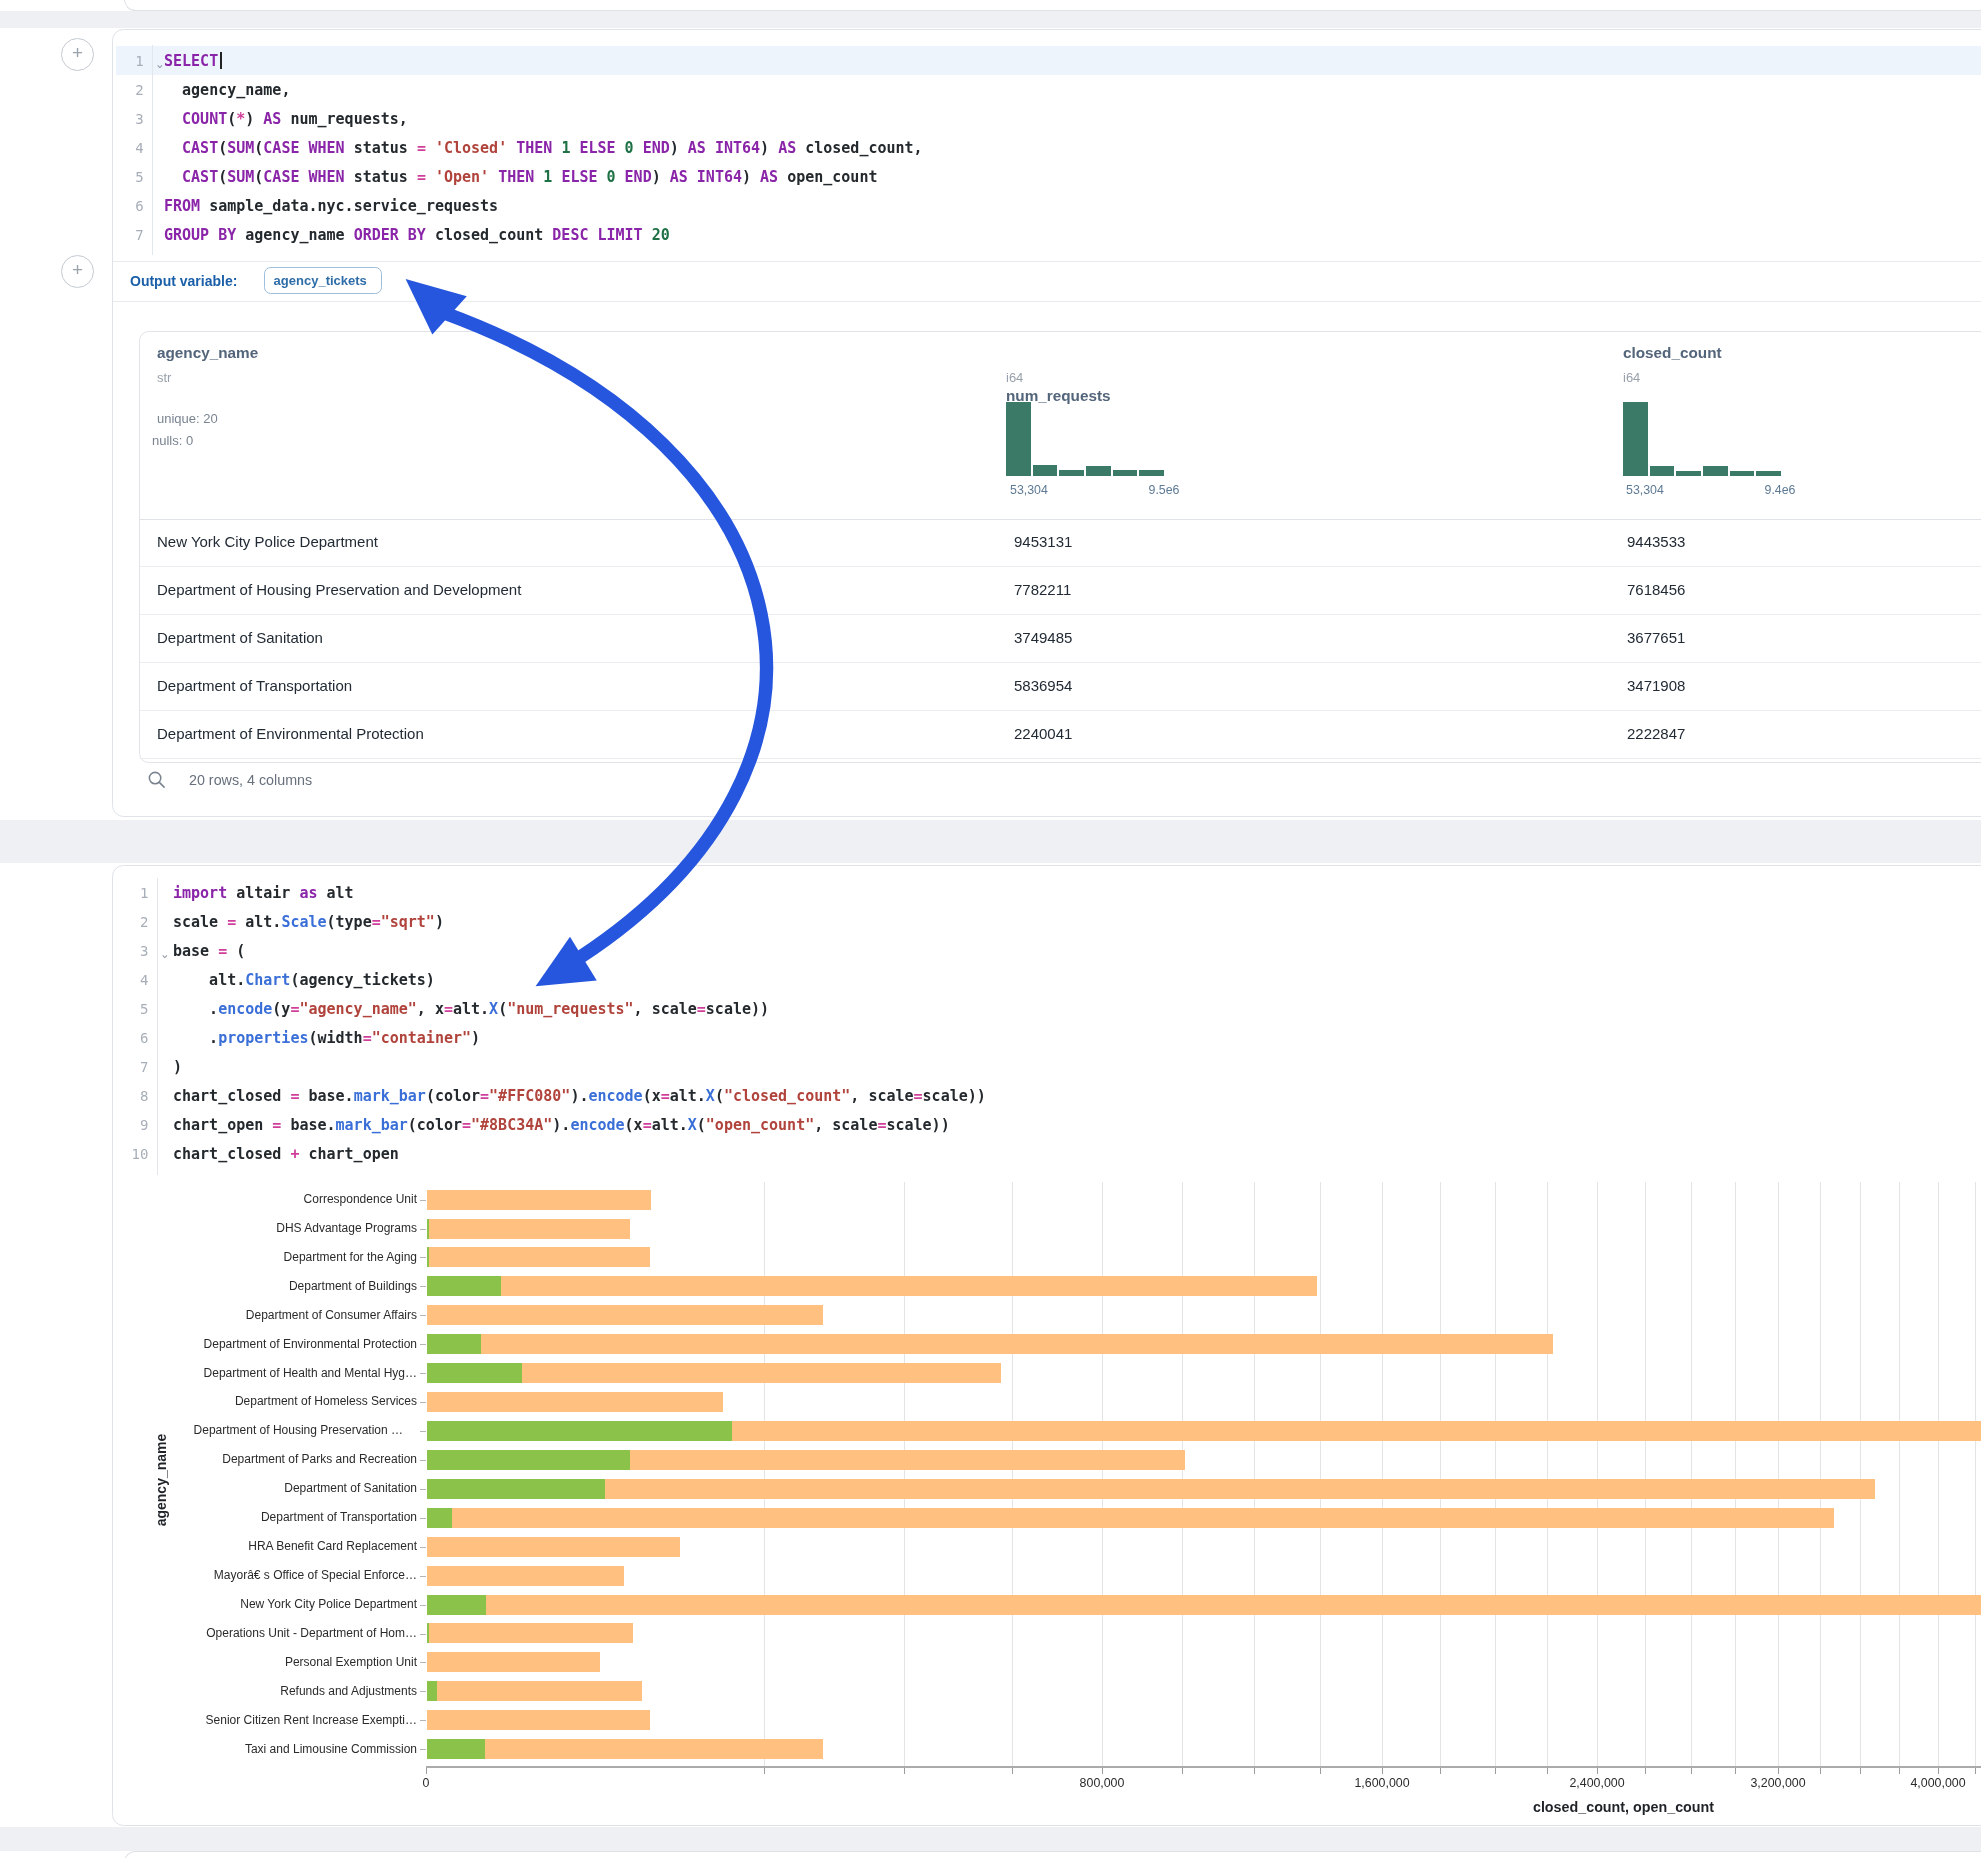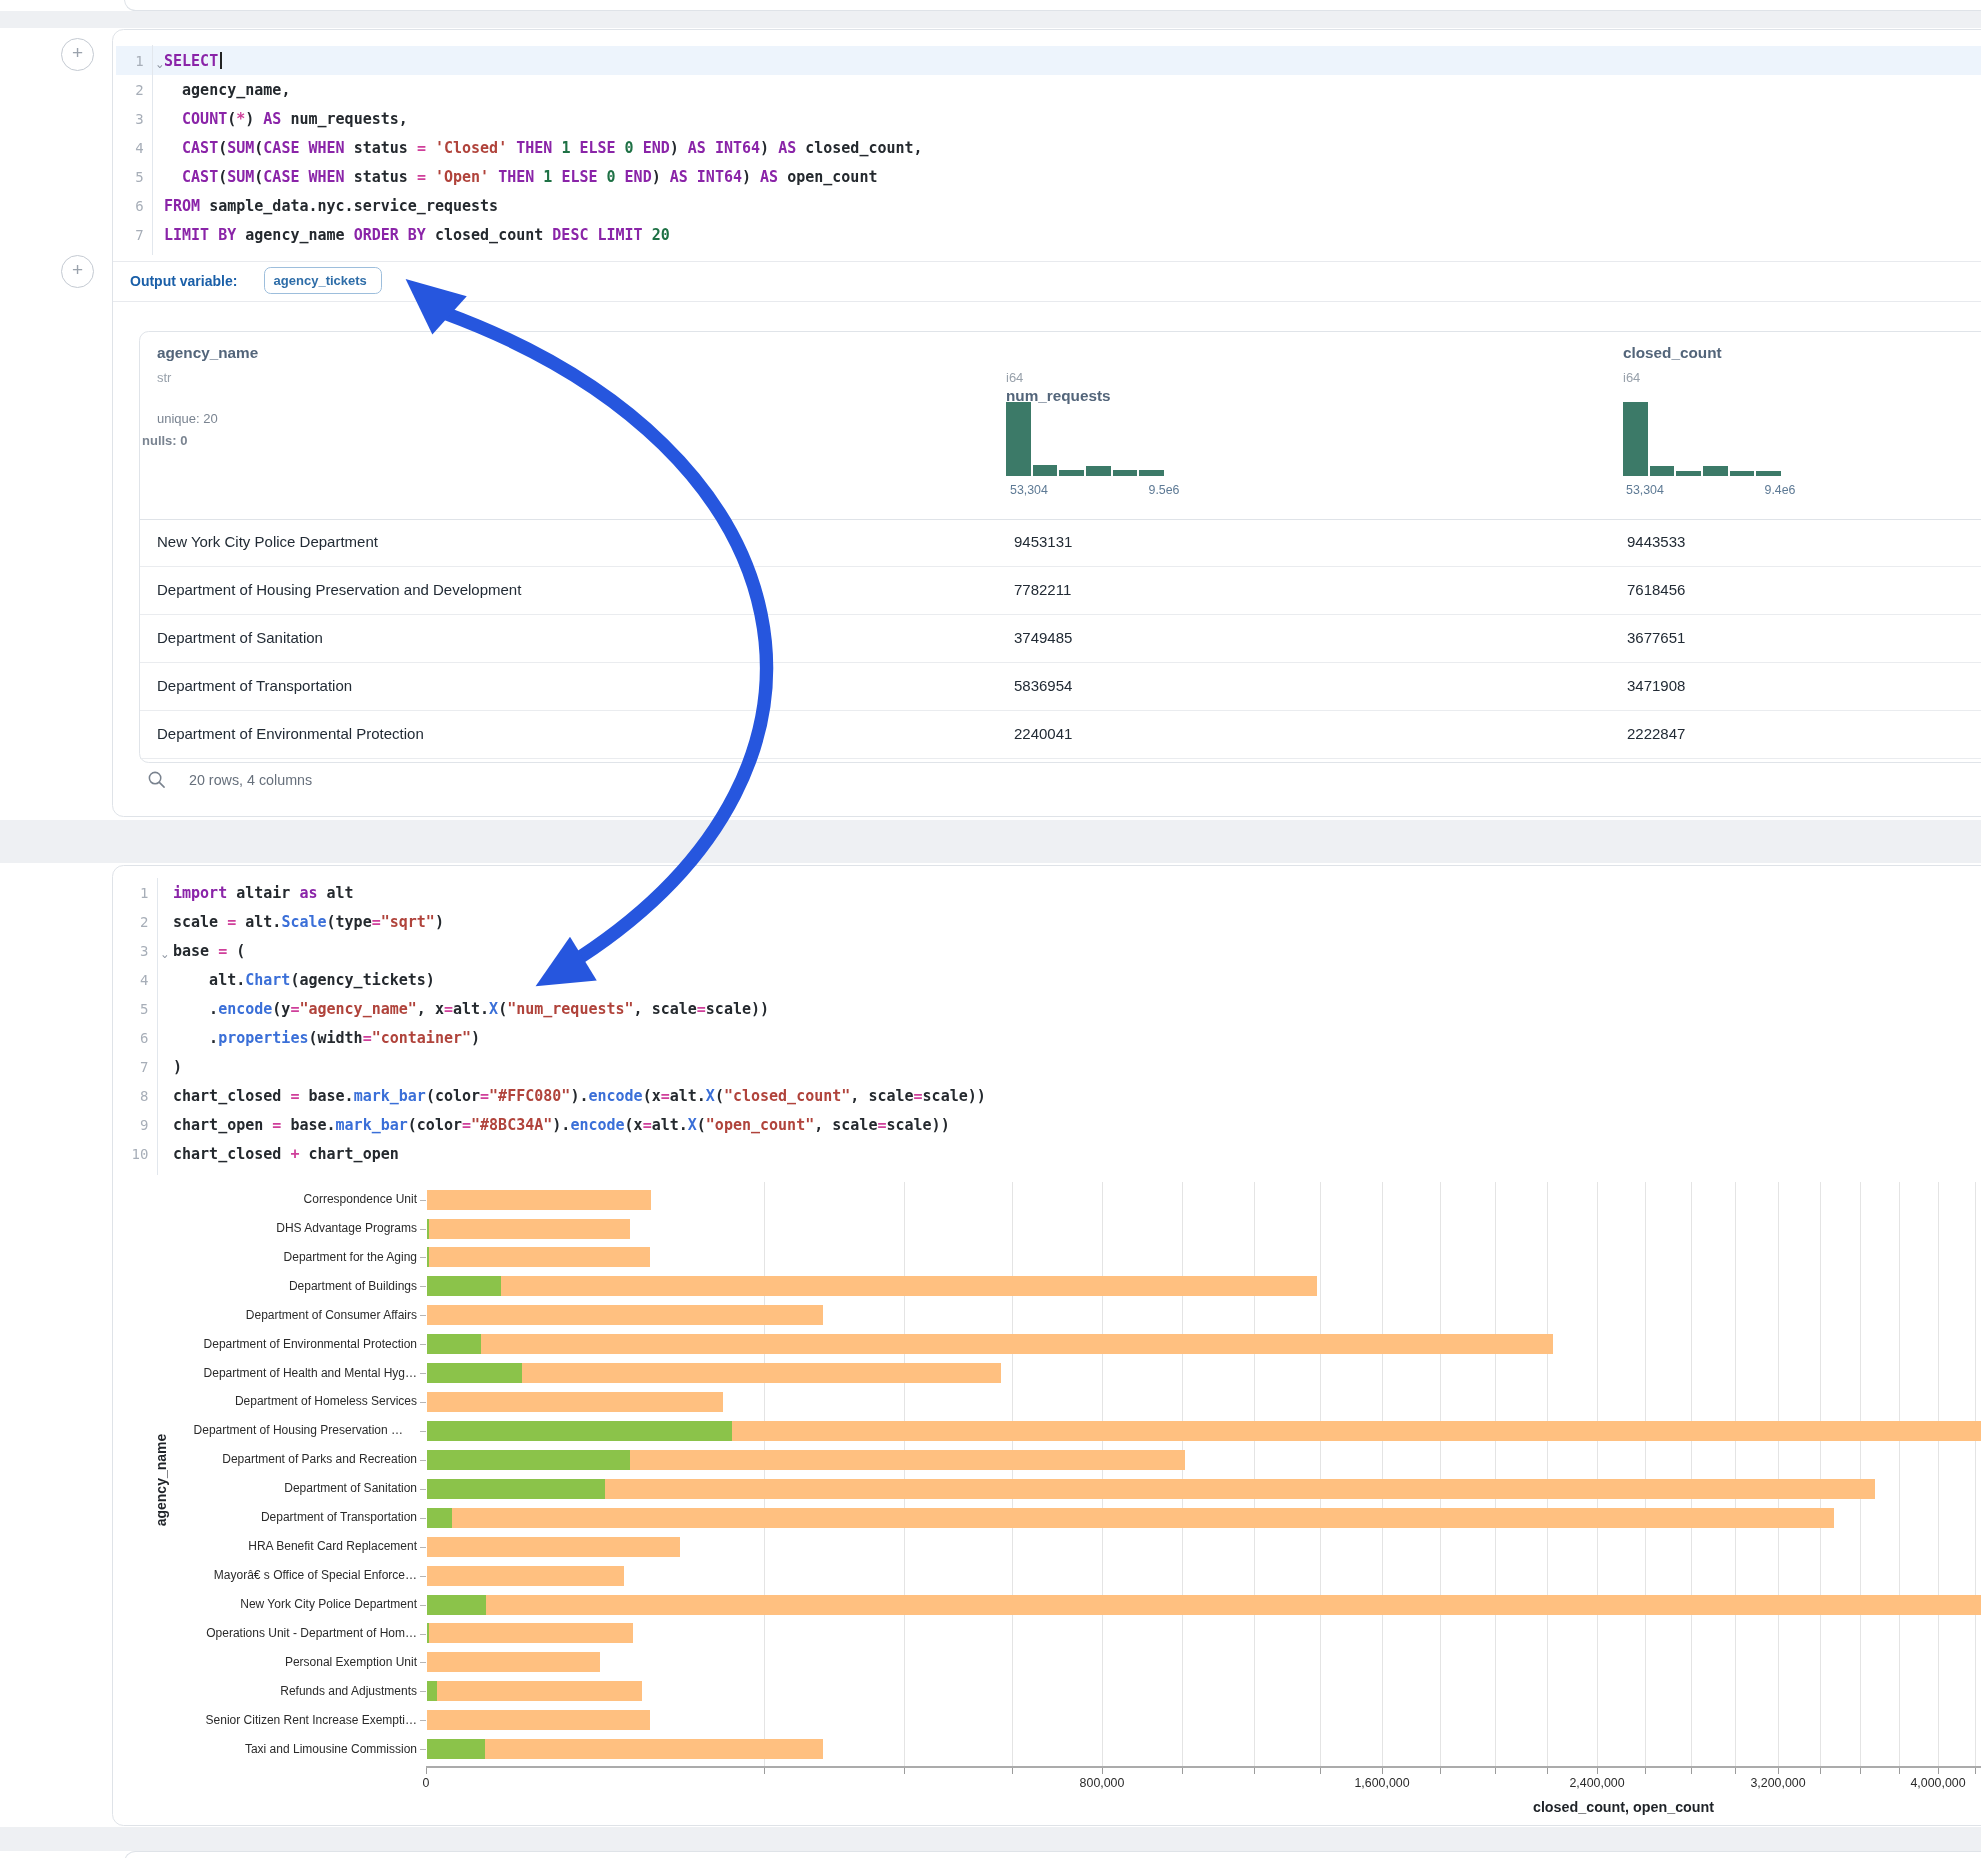--- a/index.html
+++ b/index.html
@@ -64,33 +64,33 @@
         <div class="codeline" style="left: 51px; top: 50px;"><span class="tok-p">  agency_name,</span></div>
         <div class="gut" style="left: -1.9px; top: 79px;">3</div>
         <div class="codeline" style="left: 51px; top: 79px;"><span class="tok-p">  </span><span class="tok-k">COUNT</span><span class="tok-p">(</span><span class="tok-o">*</span><span class="tok-p">) </span><span class="tok-k">AS</span><span class="tok-p"> num_requests,</span></div>
         <div class="gut" style="left: -1.9px; top: 108px;">4</div>
         <div class="codeline" style="left: 51px; top: 108px;"><span class="tok-p">  </span><span class="tok-k">CAST</span><span class="tok-p">(</span><span class="tok-k">SUM</span><span class="tok-p">(</span><span class="tok-k">CASE</span><span class="tok-p"> </span><span class="tok-k">WHEN</span><span class="tok-p"> status </span><span class="tok-o">=</span><span class="tok-p"> </span><span class="tok-s">'Closed'</span><span class="tok-p"> </span><span class="tok-k">THEN</span><span class="tok-p"> </span><span class="tok-n">1</span><span class="tok-p"> </span><span class="tok-k">ELSE</span><span class="tok-p"> </span><span class="tok-n">0</span><span class="tok-p"> </span><span class="tok-k">END</span><span class="tok-p">) </span><span class="tok-k">AS</span><span class="tok-p"> </span><span class="tok-k">INT64</span><span class="tok-p">) </span><span class="tok-k">AS</span><span class="tok-p"> closed_count,</span></div>
         <div class="gut" style="left: -1.9px; top: 137px;">5</div>
         <div class="codeline" style="left: 51px; top: 137px;"><span class="tok-p">  </span><span class="tok-k">CAST</span><span class="tok-p">(</span><span class="tok-k">SUM</span><span class="tok-p">(</span><span class="tok-k">CASE</span><span class="tok-p"> </span><span class="tok-k">WHEN</span><span class="tok-p"> status </span><span class="tok-o">=</span><span class="tok-p"> </span><span class="tok-s">'Open'</span><span class="tok-p"> </span><span class="tok-k">THEN</span><span class="tok-p"> </span><span class="tok-n">1</span><span class="tok-p"> </span><span class="tok-k">ELSE</span><span class="tok-p"> </span><span class="tok-n">0</span><span class="tok-p"> </span><span class="tok-k">END</span><span class="tok-p">) </span><span class="tok-k">AS</span><span class="tok-p"> </span><span class="tok-k">INT64</span><span class="tok-p">) </span><span class="tok-k">AS</span><span class="tok-p"> open_count</span></div>
         <div class="gut" style="left: -1.9px; top: 166px;">6</div>
         <div class="codeline" style="left: 51px; top: 166px;"><span class="tok-k">FROM</span><span class="tok-p"> sample_data.nyc.service_requests</span></div>
         <div class="gut" style="left: -1.9px; top: 195px;">7</div>
-        <div class="codeline" style="left: 51px; top: 195px;"><span class="tok-k">LIMIT BY</span><span class="tok-p"> agency_name </span><span class="tok-k">ORDER BY</span><span class="tok-p"> closed_count </span><span class="tok-k">DESC</span><span class="tok-p"> </span><span class="tok-k">LIMIT</span><span class="tok-p"> </span><span class="tok-n">20</span></div>
+        <div class="codeline" style="left: 51px; top: 195px;"><span class="tok-k">GROUP BY</span><span class="tok-p"> agency_name </span><span class="tok-k">ORDER BY</span><span class="tok-p"> closed_count </span><span class="tok-k">DESC</span><span class="tok-p"> </span><span class="tok-k">LIMIT</span><span class="tok-p"> </span><span class="tok-n">20</span></div>
       </div>
     <div class="hline" style="left:0;top:231px;width:1892px;"></div>
     <div class="outlabel" style="left:17px;top:243px;">Output variable:</div>
     <div class="pill" style="left:151px;top:237px;">agency_tickets</div>
     <div class="hline" style="left:0;top:271px;width:1892px;"></div>
 
     <div style="position:absolute;left:26px;top:301px;width:1902px;height:430px;border:1px solid #e0e4e9;border-radius:9.6px;background:#fff;">
       <div id="tbl-head" style="position:absolute;inset:0;">
           <div class="colname" style="left: 17px; top: 12.4px;">agency_name</div>
           <div class="coltype" style="left: 17px; top: 38px;">str</div>
           <div class="colmeta" style="left: 17px; top: 79px;">unique: 20</div>
-          <div class="colmeta" style="left: 2px; top: 101px; font-weight: bold;">nulls: 0</div>
+          <div class="colmeta" style="left: 12px; top: 101px;">nulls: 0</div>
           <div class="colname" style="left: 866px; top: 12.4px; margin-top: 43px;">num_requests</div>
           <div class="coltype" style="left: 866px; top: 38px;">i64</div>
           <div class="hist" style="left: 866px; top: 70px;">
             <div style="height: 74px;"></div>
             <div style="height: 11.5px;"></div>
             <div style="height: 5.7px;"></div>
             <div style="height: 10.5px;"></div>
             <div style="height: 5.7px;"></div>
             <div style="height: 5.7px;"></div>
           </div>

